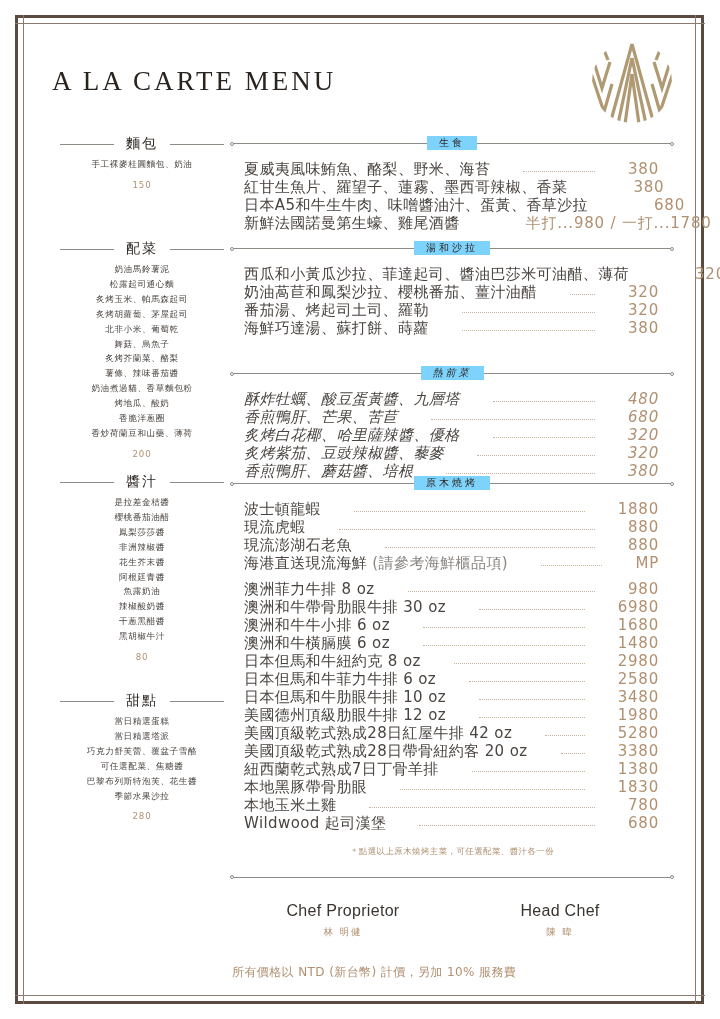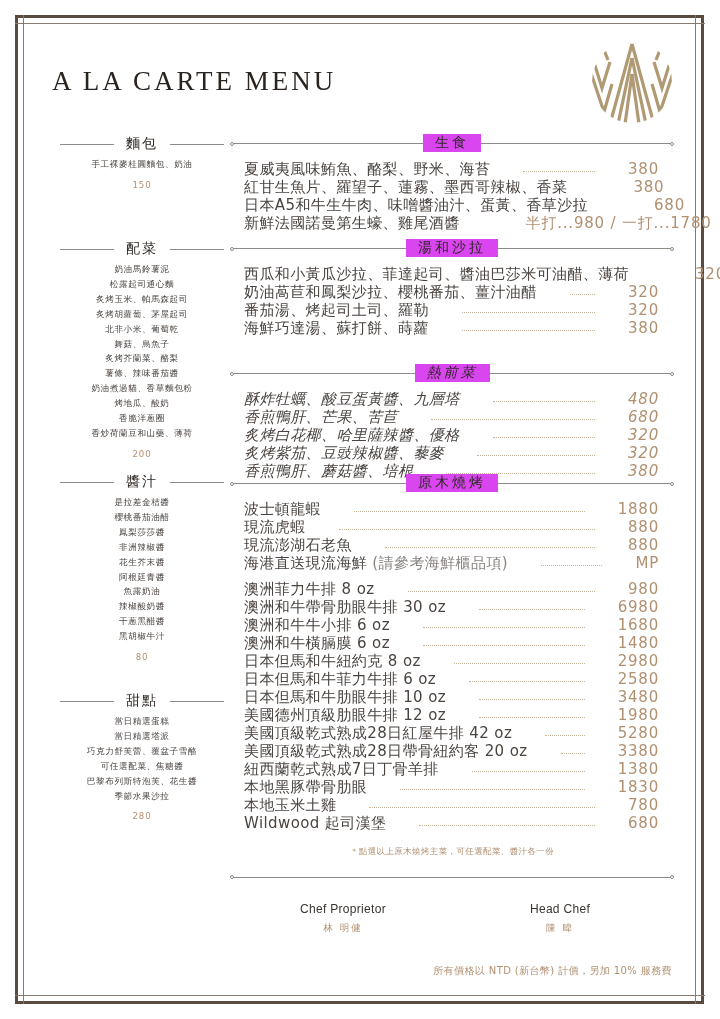--- a/index.html
+++ b/index.html
@@ -20,38 +20,38 @@
   .l-header::after { right: 0; }
   .l-header span { font-family: "DejaVu Serif", "Liberation Serif", serif; font-size: 14px; letter-spacing: 2px; color: #2e2824; }
   .l-item { font-size: 8.6px; line-height: 14.9px; color: #4a4440; letter-spacing: 0.6px; white-space: nowrap; }
   .l-price { font-size: 8.6px; line-height: 14px; color: #b09070; margin-top: 6px; letter-spacing: 0.8px; }
 
   
   .r-section { position: absolute; left: 232px; width: 440px; }
   .r-header { position: relative; height: 24px; display: flex; align-items: center; justify-content: center; }
   .r-header .line { position: absolute; top: 50%; height: 1px; background: #8e8a86; }
   .r-header .dot { position: absolute; top: 50%; width: 4px; height: 4px; border: 1px solid #8e8a86; border-radius: 50%; margin-top: -1.5px; background: #fff; }
-  .r-header span { position: relative; background: #d946ef; padding: 0 12px; font-family: "DejaVu Serif", "Liberation Serif", serif; font-size: 14px; letter-spacing: 3px; color: #2e2824; }
+  .r-header span { position: relative; background: #7dd3fc; padding: 0 12px; font-family: "DejaVu Serif", "Liberation Serif", serif; font-size: 10px; letter-spacing: 3px; color: #2e2824; }
 
   .items { margin-left: 12px; width: 415px; margin-top: 5px; }
   .row { display: flex; align-items: baseline; height: 18px; font-size: 15px; letter-spacing: 0.4px; gap: 32px; }
   .row .name { color: #4a4440; white-space: nowrap; }
   .row .name .note { color: #8a8480; }
   .row .dots { flex: 1; border-bottom: 1px dotted #c8b49a; margin: 0 1px; transform: translateY(-2px); }
   .row .price { color: #b09070; white-space: nowrap; letter-spacing: 0.8px; }
   .gap { height: 8px; }
 
   .footnote { position: absolute; left: 232px; width: 440px; top: 846px; text-align: center; font-size: 8.4px; color: #b09070; letter-spacing: 0.5px; }
   .divider { position: absolute; left: 232px; width: 440px; top: 877px; height: 1px; background: #8e8a86; }
   .divider .dot { position: absolute; top: -2px; width: 4px; height: 4px; border: 1px solid #8e8a86; border-radius: 50%; background: #fff; }
 
   .chef { position: absolute; top: 902px; width: 160px; text-align: center; }
-  .chef .role { font-family: "Liberation Sans", sans-serif; font-size: 12px; color: #3a3430; letter-spacing: 0.3px; }
-  .chef .nm { font-size: 9.5px; color: #b09070; margin-top: 6px; letter-spacing: 2px; }
-  .disclaimer { position: absolute; left: 232px; width: 440px; top: 964px; text-align: right; font-size: 10px; color: #b09070; letter-spacing: 0.4px; }
+  .chef .role { font-family: "Liberation Sans", sans-serif; font-size: 16px; color: #3a3430; letter-spacing: 0.3px; }
+  .chef .nm { font-size: 9.5px; color: #b09070; margin-top: 6px; letter-spacing: 2px; font-family: Liberation Serif, serif; }
+  .disclaimer { position: absolute; left: 232px; width: 440px; top: 964px; text-align: left; font-size: 12px; color: #b09070; letter-spacing: 0.4px; }
 </style>
 </head>
 <body>
 
 <div class="frame-outer"></div>
 <div class="frame-inner-v" style="left:23px"></div>
 <div class="frame-inner-v" style="left:695px"></div>
 <div class="frame-inner-h" style="top:23px"></div>
 <div class="frame-inner-h" style="top:995px"></div>
 

